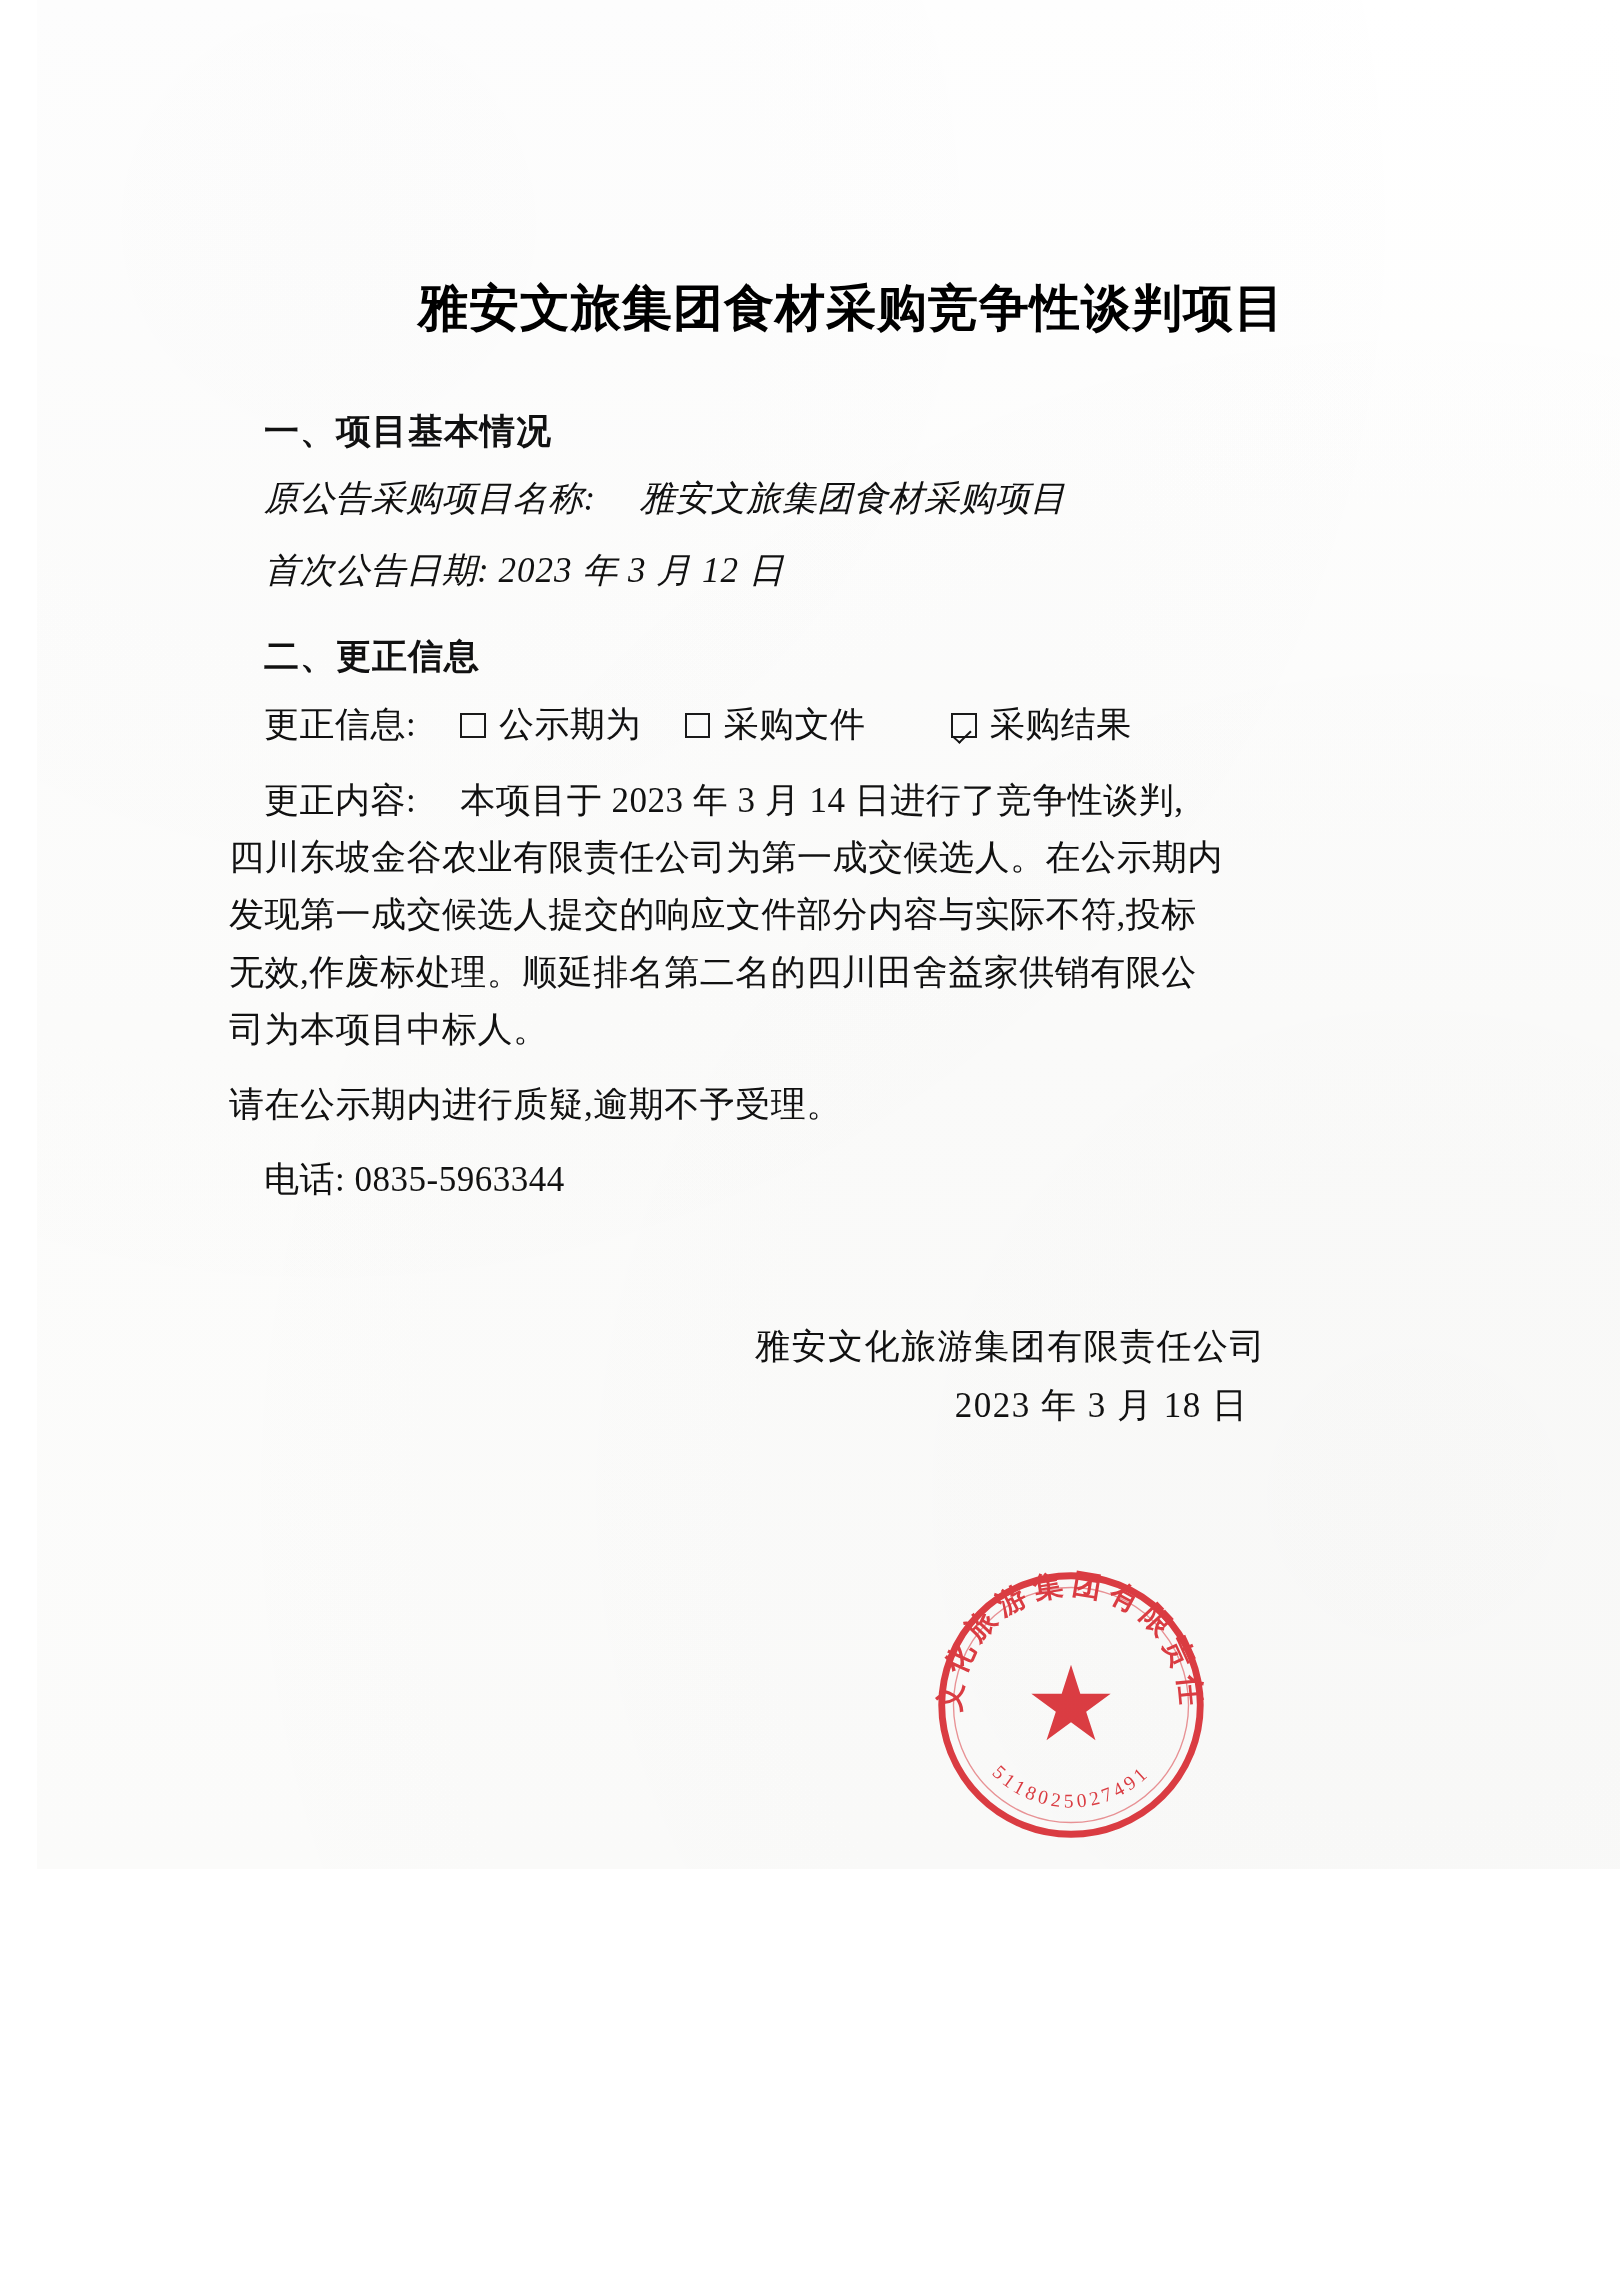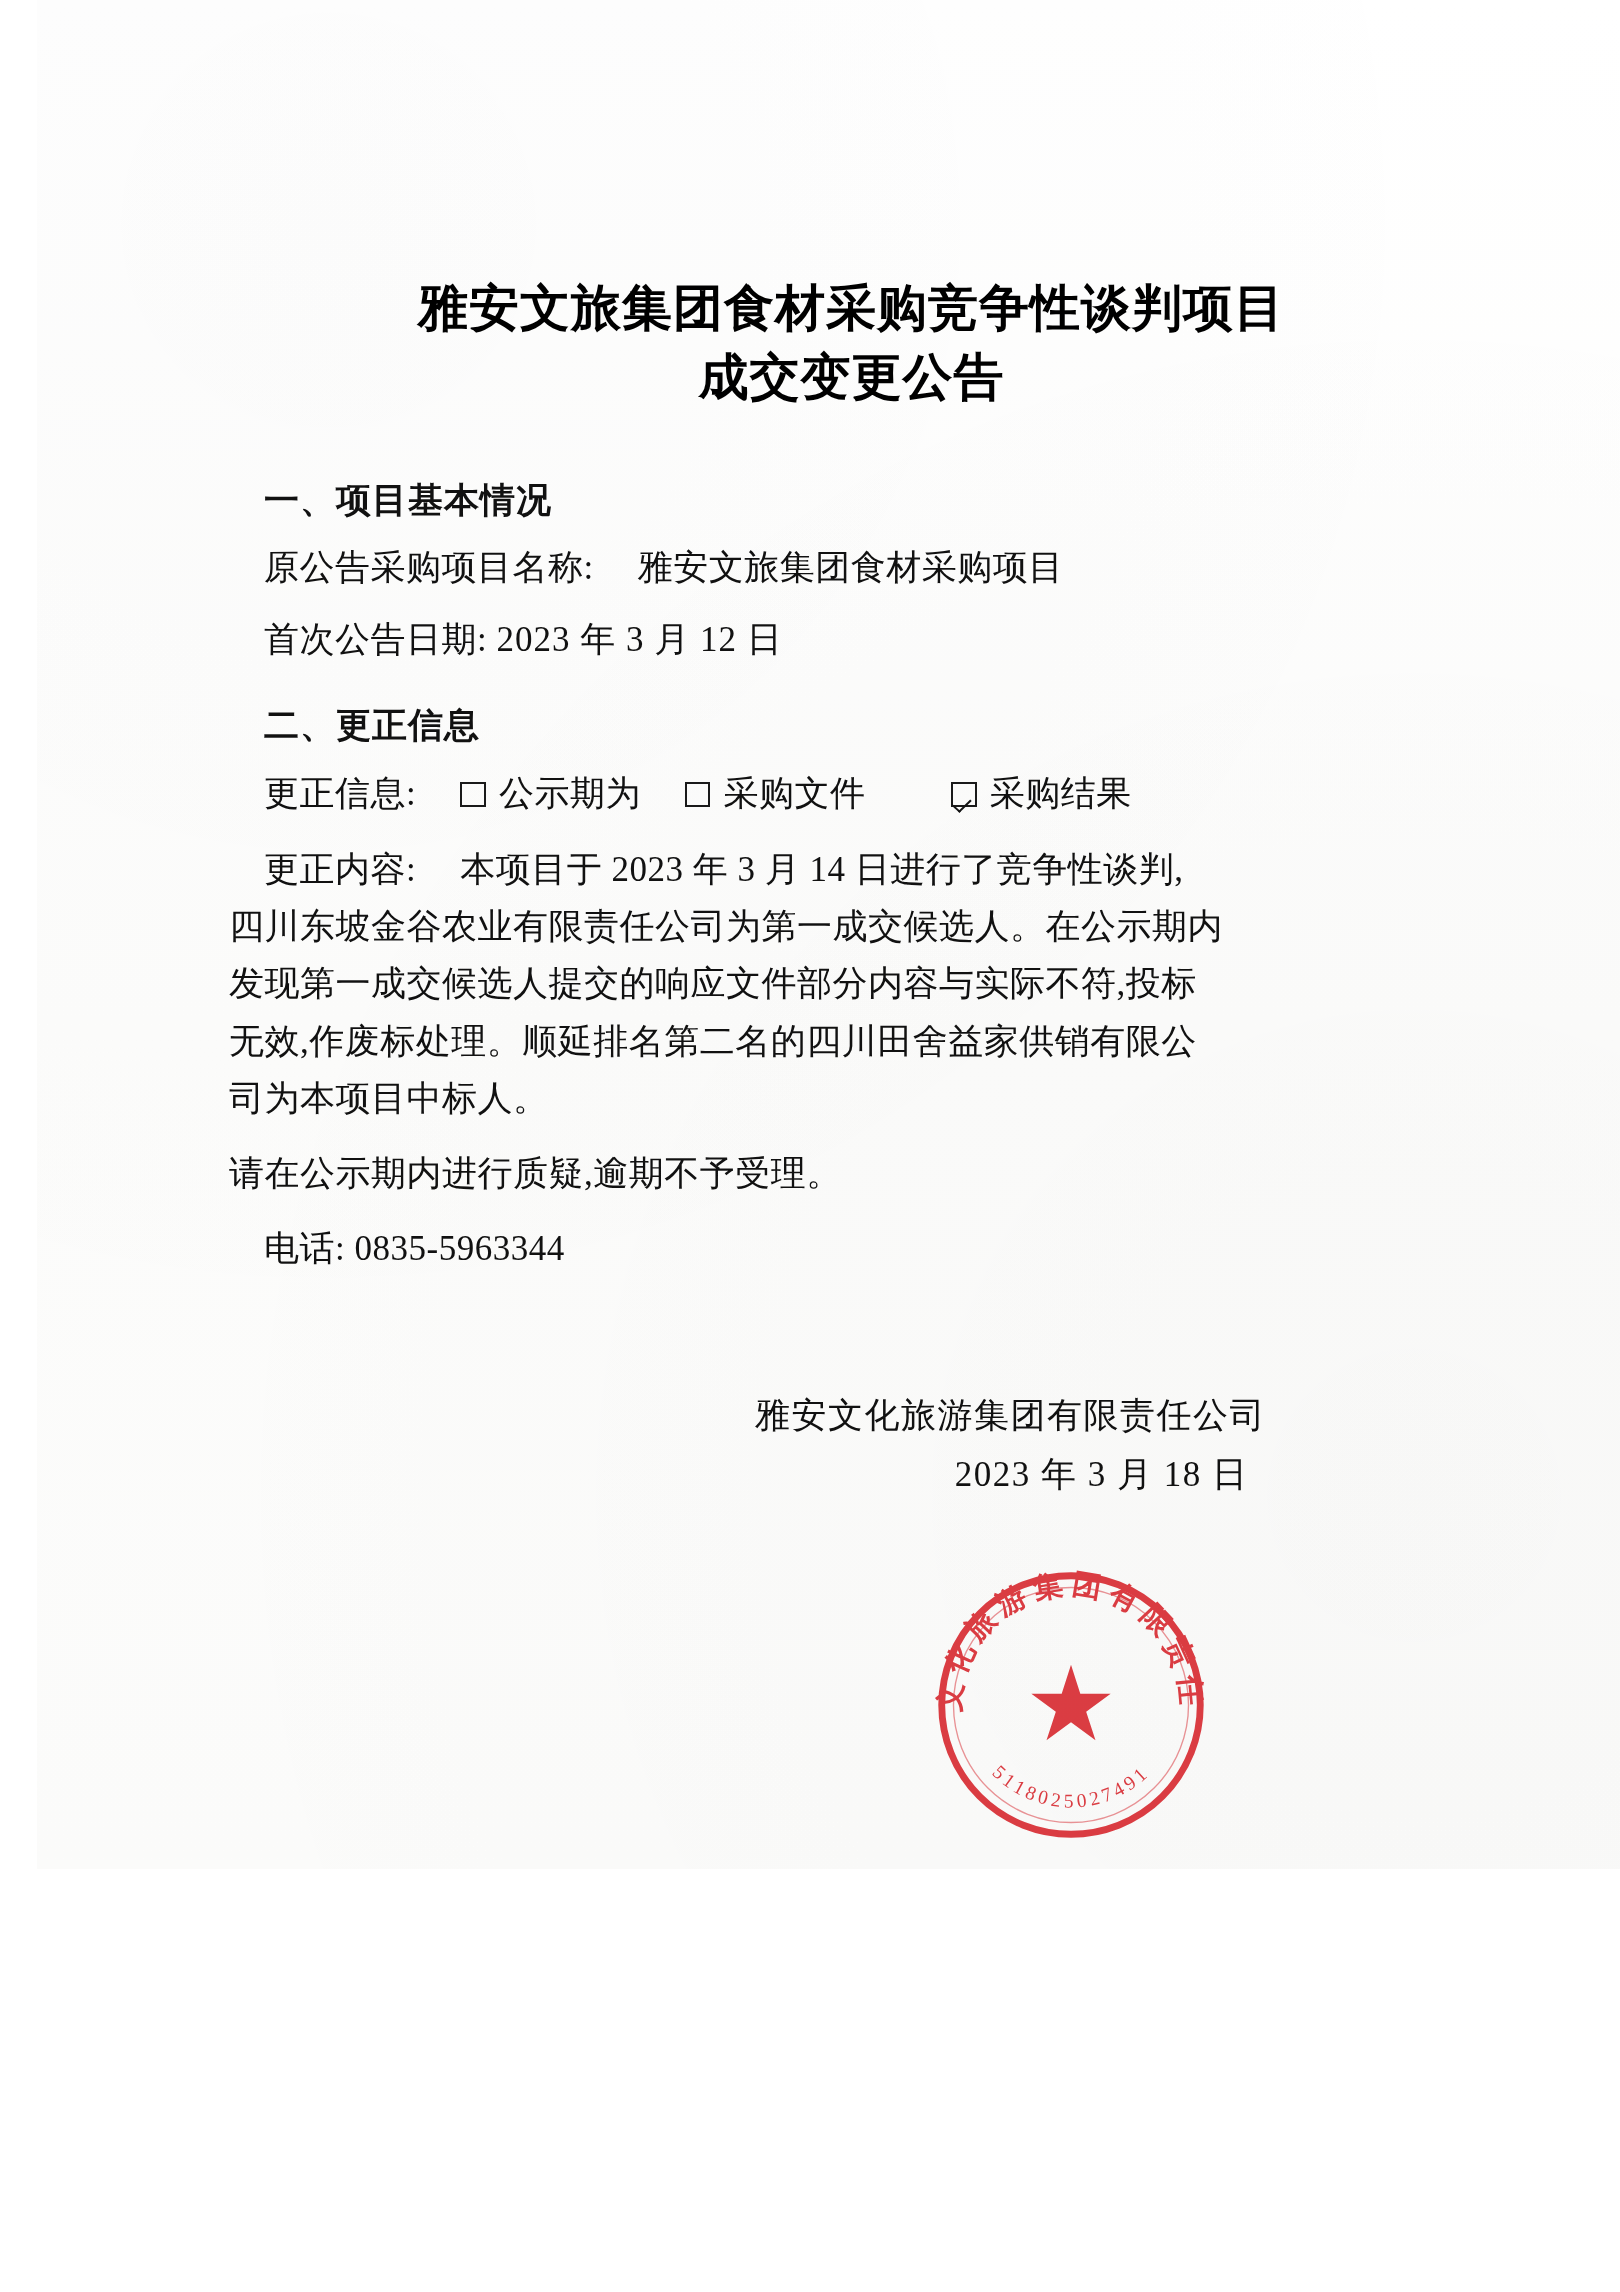--- a/index.html
+++ b/index.html
@@ -63,20 +63,21 @@
     margin-top: 33px;
   }
   p.para {
     font-size: 35px;
     line-height: 1.62;
     margin: 15.7px 0 0 0;
     letter-spacing: 0.5px;
   }
   p.para.indent {
     text-indent: 35px;
+    font-style: italic;
   }
   .num, .latin {
     font-family: "Liberation Serif", "DejaVu Serif", serif;
     letter-spacing: 1px;
   }
   .correction-row {
     font-size: 35px;
     line-height: 1.62;
     margin-top: 17.6px;
     text-indent: 35px;
@@ -150,21 +151,20 @@
 </head>
 <body>
 
 <div class="page">
   <div class="paper-tint"></div>
 
   <div class="content">
 
     <div class="doc-title">
       <span>雅安文旅集团食材采购竞争性谈判项目</span>
-      <span class="line2">成交变更公告</span>
     </div>
 
     <div class="section-head">一、项目基本情况</div>
 
     <p class="para indent">
       <span>原公告采购项目名称:</span>
       <span class="gap-md"></span>
       <span>雅安文旅集团食材采购项目</span>
     </p>
 

